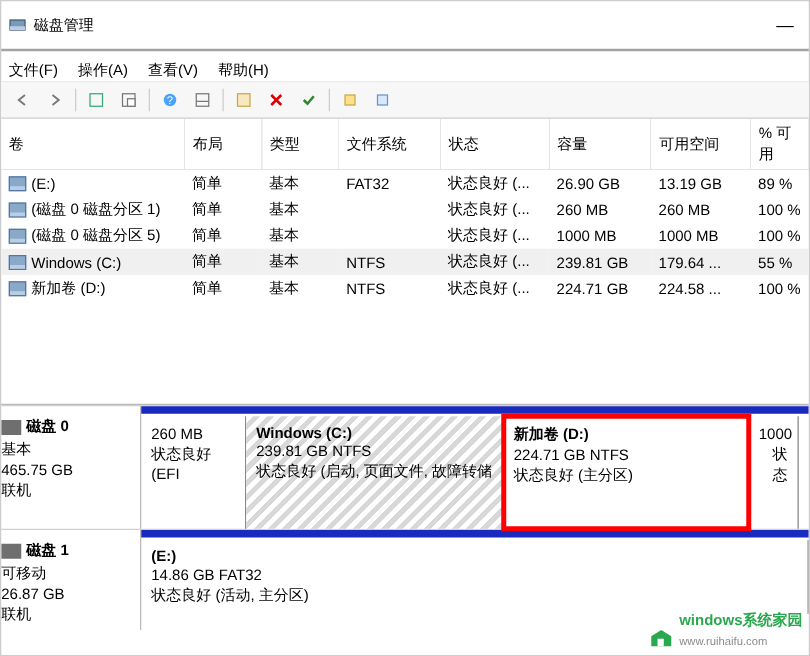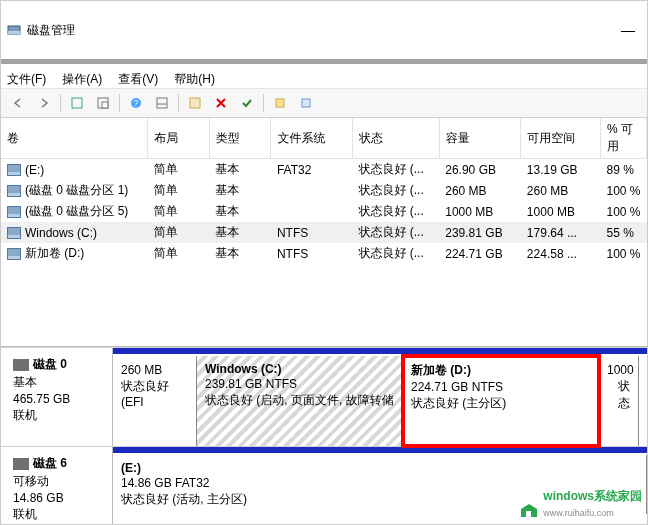--- a/index.html
+++ b/index.html
@@ -1,35 +1,35 @@
 <!DOCTYPE html>
 <html><head>
 <meta charset="utf-8">
 <style>
 html,body{margin:0;padding:0;font-family:"Microsoft YaHei","Segoe UI",Tahoma,sans-serif;font-size:12px;color:#000;background:#fff;width:648px;height:525px;overflow:hidden}
 .window{display:flex;flex-direction:column;width:648px;height:525px;border:1px solid #ccc;box-sizing:border-box}
-.titlebar{display:flex;align-items:center;height:26px;padding:16px 6px;border-bottom:5px solid #a3a3a3}
+.titlebar{display:flex;align-items:center;height:26px;padding:6px 6px;border-bottom:2px solid #a3a3a3}
 .titlebar .icon{width:14px;height:14px;margin-right:6px}
 .titlebar .spacer{flex:1}
 .winbtn{width:26px;text-align:center;font-size:14px;line-height:22px}
 .menubar{display:flex;align-items:flex-end;height:24px;padding:0 6px;border-bottom:1px solid #e5e5e5}
 .menubar span{margin-right:16px}
 .toolbar{display:flex;align-items:center;height:28px;padding:0 4px;border-bottom:1px solid #d0d0d0;background:#f7f7f7}
 .toolbar .tb{width:22px;height:22px;margin:0 1px;display:flex;align-items:center;justify-content:center;border:1px solid transparent}
 .toolbar .sep{width:1px;height:18px;background:#ccc;margin:0 3px}
 .topgrid{height:228px;overflow:auto;border-bottom:1px solid #bbb}
 table{border-collapse:collapse;width:100%}
 th{background:#fff;text-align:left;font-weight:400;padding:3px 6px;border-right:1px solid #e4e4e4;border-bottom:1px solid #e4e4e4;font-size:12px;position:sticky;top:0}
 td{padding:2px 6px;white-space:nowrap;font-size:12px}
 tr.sel td{background:#f0f0f0}
 .volicon{display:inline-block;width:12px;height:10px;background:#8aa9c9;border:1px solid #5278a2;margin-right:4px;vertical-align:middle;position:relative}
 .volicon::after{content:"";position:absolute;left:0;right:0;bottom:0;height:3px;background:#b9cee5}
 .bottom{flex:1;overflow:auto}
 .diskrow{display:flex;border-top:1px solid #d0d0d0;min-height:98px}
-.diskhdr{width:112px;padding:8px 8px 4px 12px;border-right:1px solid #bbb;box-sizing:border-box}
+.diskhdr{width:112px;padding:8px 8px 4px 0;border-right:1px solid #bbb;box-sizing:border-box}
 .diskhdr .dicon{width:16px;height:12px;background:#6f6f6f;display:inline-block;margin-right:4px;vertical-align:middle}
 .diskhdr .line{font-size:12px;margin-top:1px}
 .diskbody{flex:1;display:flex;border-top:6px solid #1a2abf;box-sizing:border-box;padding:2px 0 0 0}
 .part{border-right:1px solid #888;padding:6px 8px;box-sizing:border-box;position:relative}
 .part .pname{font-weight:700;font-size:12px}
 .part .pinfo{font-size:12px;margin-top:1px}
 .part.hatch{background:repeating-linear-gradient(135deg,#fff,#fff 4px,#d8d8d8 4px,#d8d8d8 8px)}
 .redbox{outline:4px solid #ff0000;outline-offset:-2px}
 .disk1body{flex:1;border-top:6px solid #1a2abf;padding:2px 0 0 0}
 .watermark{position:absolute;right:6px;bottom:6px;display:flex;align-items:flex-end;font-size:12px;color:#2aa84f;pointer-events:none}
@@ -218,23 +218,23 @@
           </div>
           <div class="part" style="width: 40px; text-align: right;">
             <div class="pinfo">1000</div>
             <div class="pinfo">状态</div>
           </div>
         </div>
     </div>
 
     <div class="diskrow" style="min-height:80px">
       <div class="diskhdr">
-        <div><span class="dicon"></span><b>磁盘 6</b></div>
+        <div><span class="dicon"></span><b>磁盘 1</b></div>
         <div class="line">可移动</div>
-        <div class="line">14.86 GB</div>
+        <div class="line">26.87 GB</div>
         <div class="line">联机</div>
       </div>
       <div class="disk1body">
         <div class="part" style="width:100%">
           <div class="pname">(E:)</div>
           <div class="pinfo">14.86 GB FAT32</div>
           <div class="pinfo">状态良好 (活动, 主分区)</div>
         </div>
       </div>
     </div>

